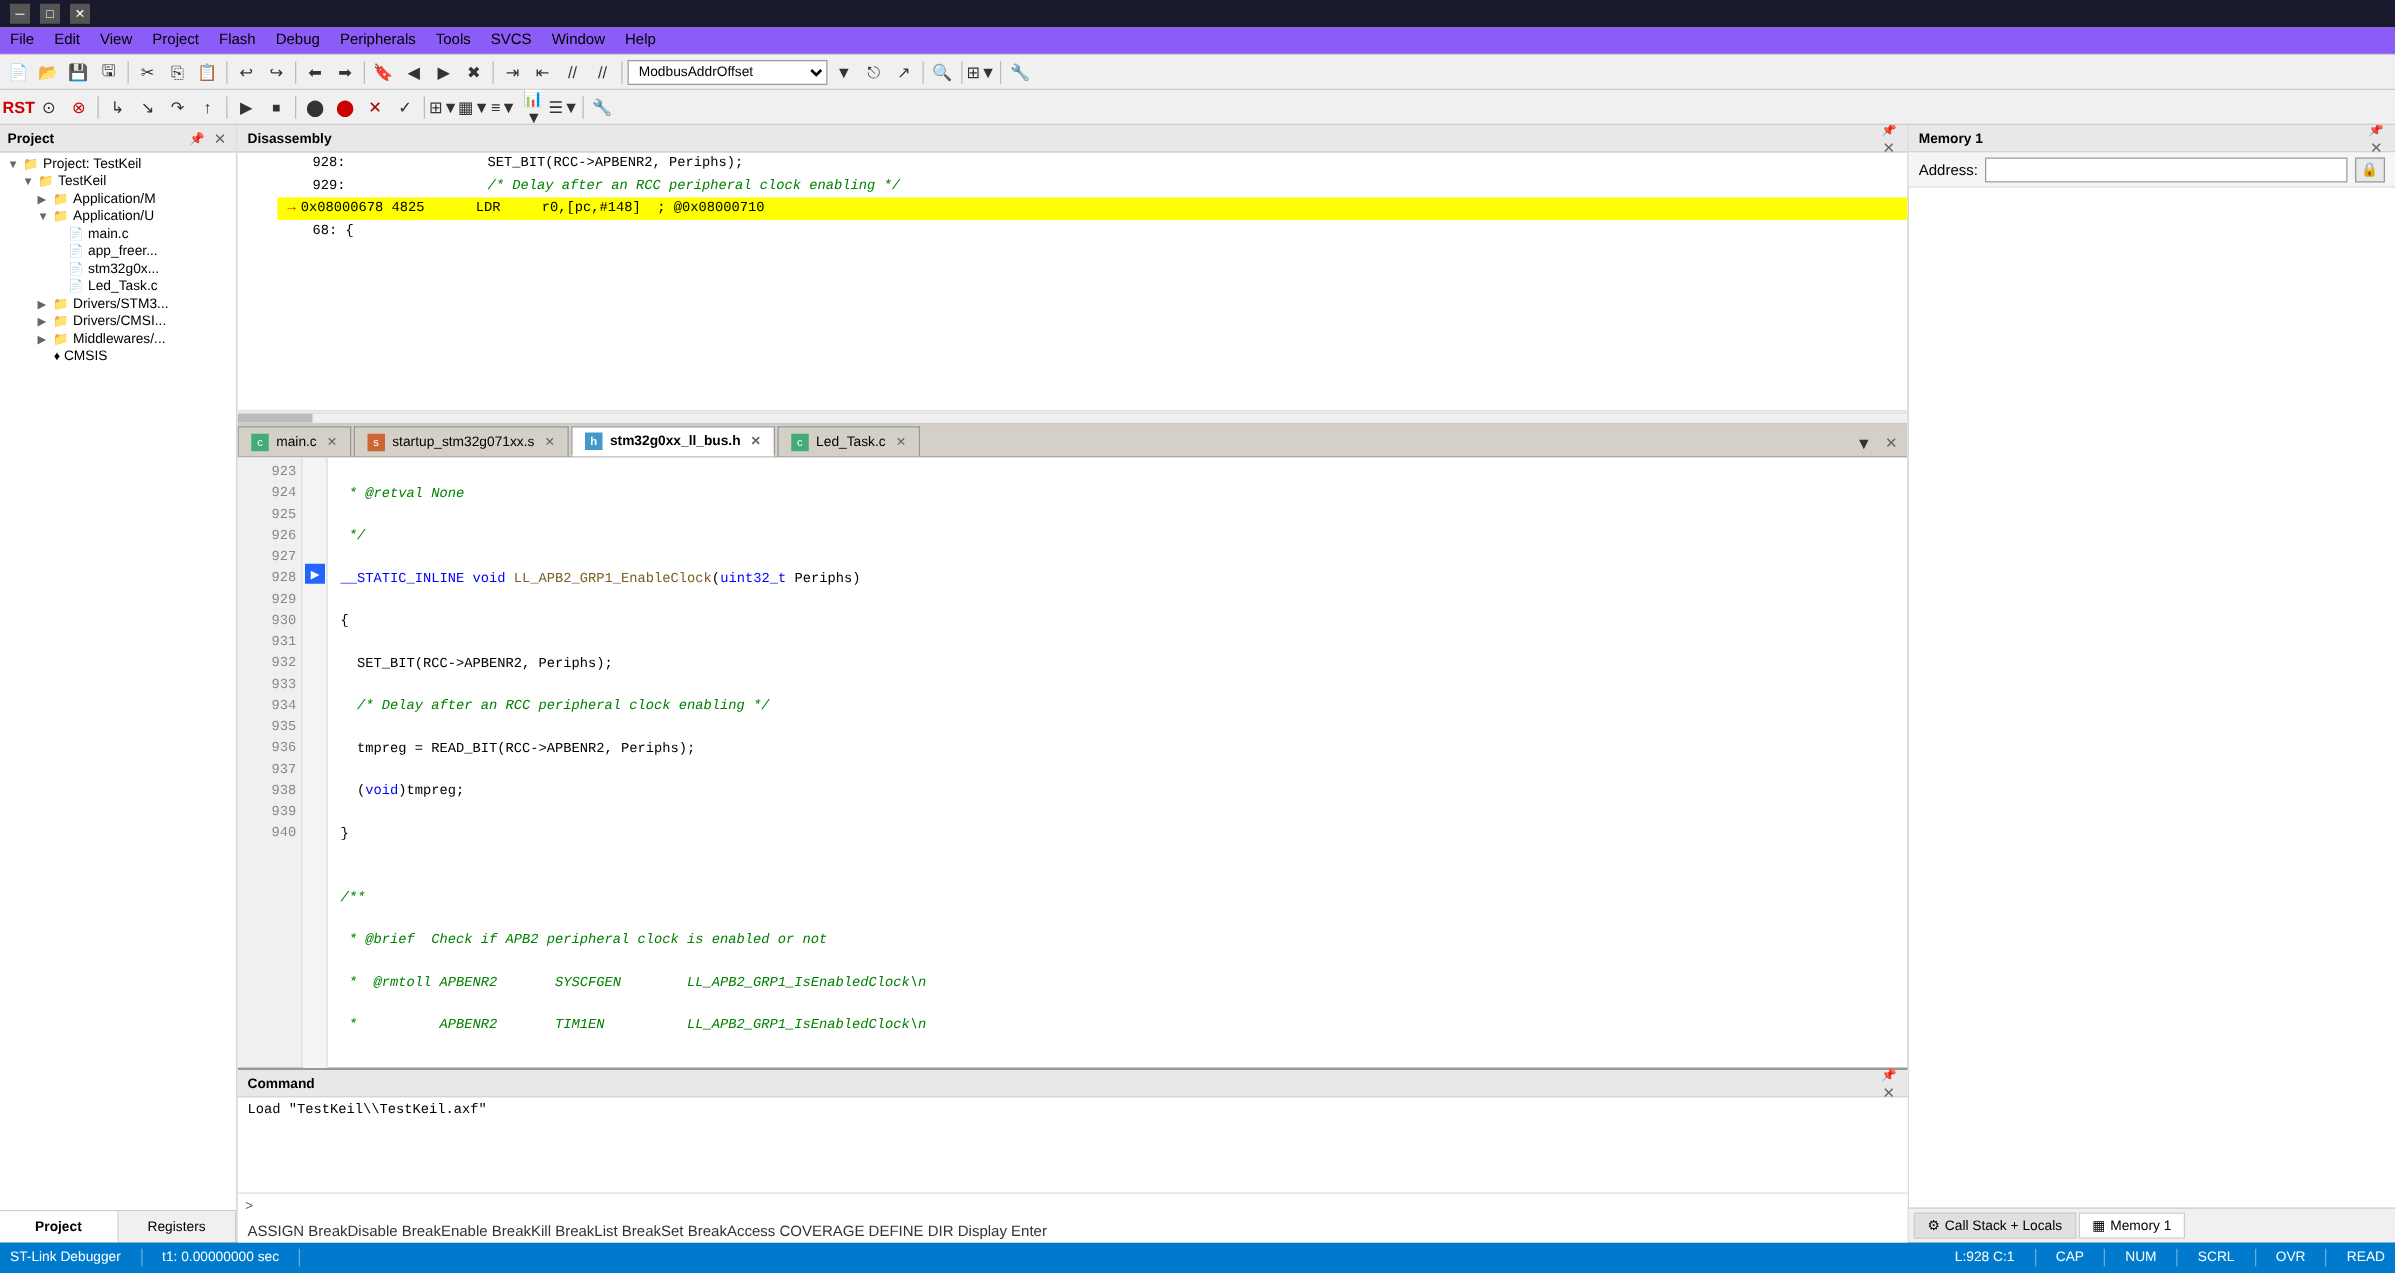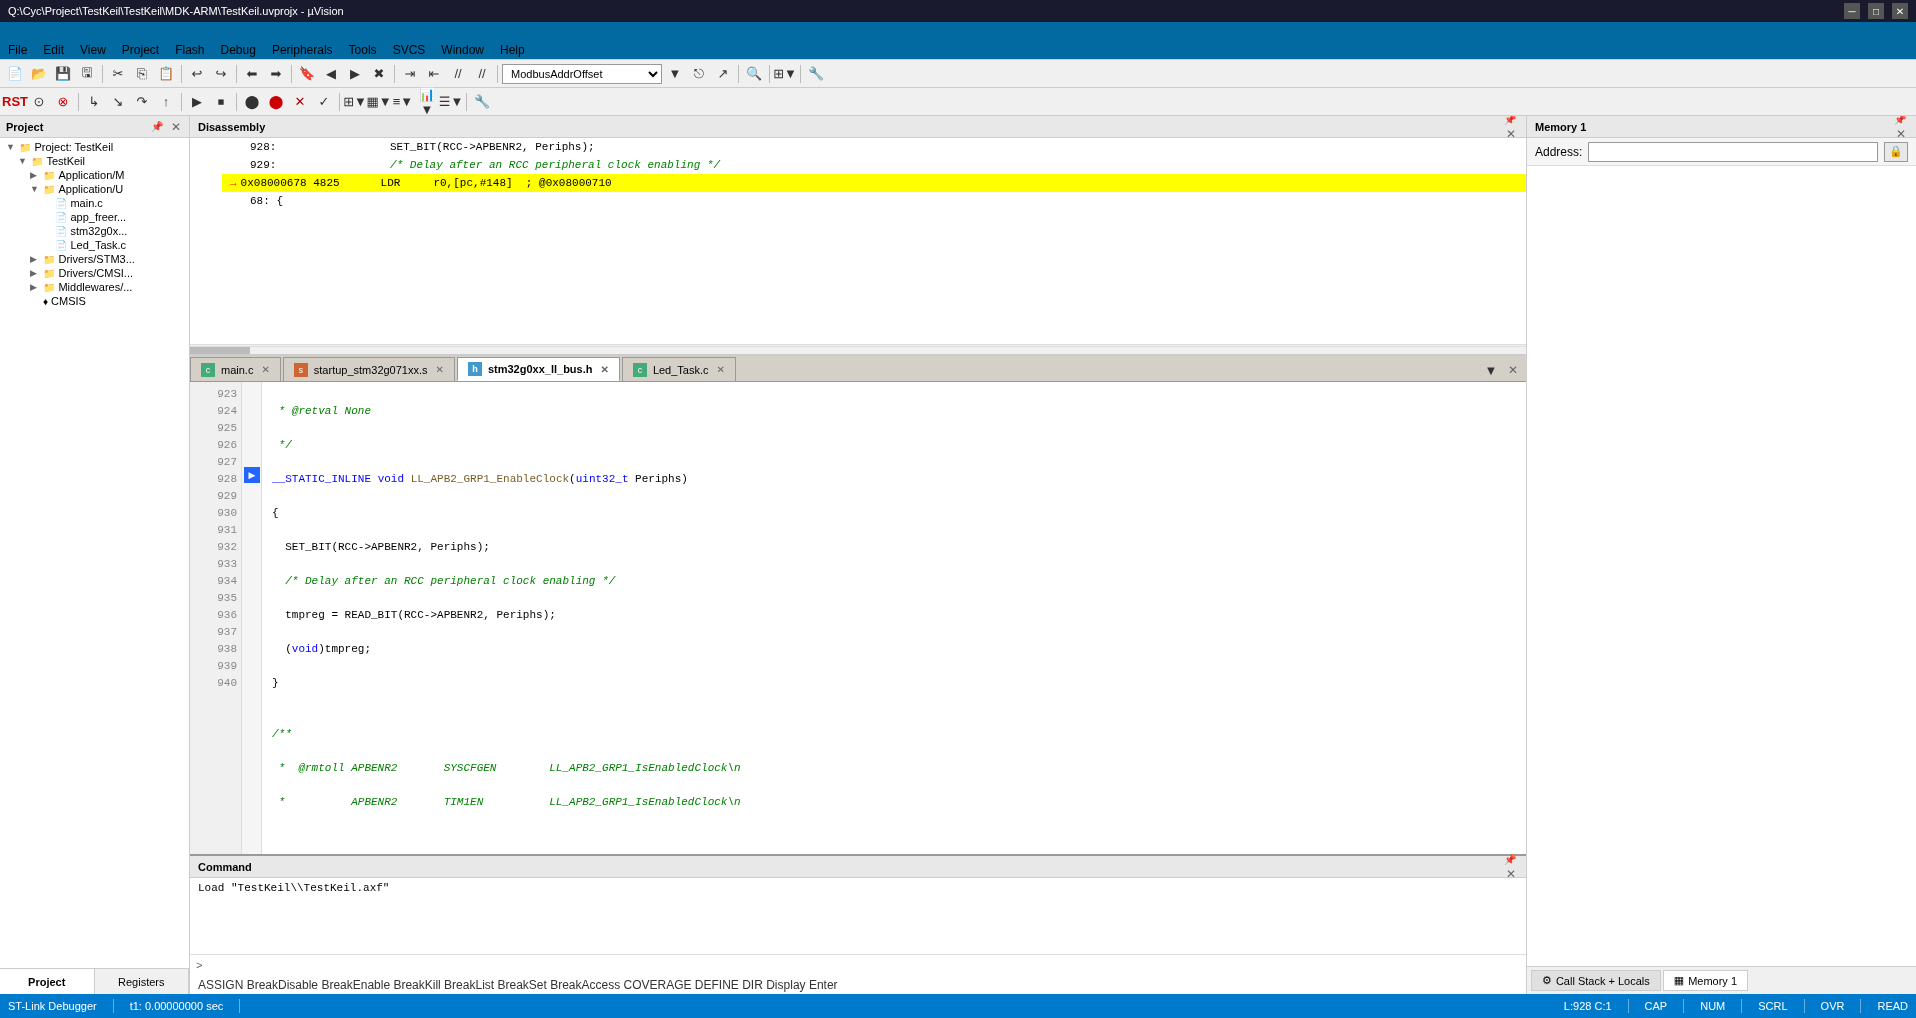--- a/index.html
+++ b/index.html
@@ -5,21 +5,21 @@
     * { box-sizing: border-box; margin: 0; padding: 0; }
     body { font-family: 'Segoe UI', Tahoma, sans-serif; font-size: 12px; background: #f0f0f0; color: #000; width: 1916px; height: 1018px; overflow: hidden; display: flex; flex-direction: column; }
 
     
     #title-bar { background: #1a1a2e; color: #fff; height: 22px; display: flex; align-items: center; padding: 0 8px; font-size: 11px; flex-shrink: 0; }
     #title-bar .title-text { flex: 1; }
     #title-bar .win-controls { display: flex; gap: 8px; }
     #title-bar .win-btn { width: 16px; height: 16px; background: #555; border: none; color: #fff; font-size: 10px; cursor: pointer; display: flex; align-items: center; justify-content: center; }
 
     
-    #menu-bar { background: #0369a1; height: 38px; display: flex; align-items: flex-end; border-bottom: 1px solid #ccc; flex-shrink: 0; }
+    #menu-bar { background: #8b5cf6; height: 22px; display: flex; align-items: flex-start; border-bottom: 1px solid #ccc; flex-shrink: 0; }
     .menu-item { padding: 2px 8px; cursor: pointer; font-size: 12px; }
 
     
     #toolbar { background: #f0f0f0; height: 28px; display: flex; align-items: center; border-bottom: 1px solid #ccc; flex-shrink: 0; padding: 0 4px; gap: 2px; }
     .tb-btn { width: 22px; height: 22px; border: 1px solid transparent; background: transparent; cursor: pointer; display: flex; align-items: center; justify-content: center; font-size: 13px; color: #333; }
     .tb-sep { width: 1px; height: 18px; background: #bbb; margin: 0 2px; }
     .tb-combo { height: 20px; width: 160px; font-size: 11px; border: 1px solid #999; background: #fff; padding: 0 4px; }
 
     
     #toolbar2 { background: #f0f0f0; height: 28px; display: flex; align-items: center; border-bottom: 1px solid #ccc; flex-shrink: 0; padding: 0 4px; gap: 2px; }
@@ -103,21 +103,20 @@
     .panel-pin-btn { width: 14px; height: 14px; background: none; border: none; cursor: pointer; font-size: 10px; color: #666; display: flex; align-items: center; justify-content: center; }
 
     .code-line { display: block; padding-left: 2px; }
 
     .disasm-scrollbar-h { height: 10px; background: #f0f0f0; border-top: 1px solid #ddd; display: flex; align-items: center; }
   </style>
 </head>
 <body>
 
 <div id="title-bar">
-  <span class="title-text">Q:\Cyc\Project\TestKeil\TestKeil\MDK-ARM\TestKeil.uvprojx - µVision</span>
   <div class="win-controls">
     <button class="win-btn">─</button>
     <button class="win-btn">□</button>
     <button class="win-btn">✕</button>
   </div>
 </div>
 
 <div id="menu-bar">
   <div class="menu-item">File</div>
   <div class="menu-item">Edit</div>
@@ -372,20 +371,21 @@
 <span class="code-line"><span class="cm"> */</span></span>
 <span class="code-line"><span class="kw">__STATIC_INLINE</span> <span class="kw">void</span> <span class="fn">LL_APB2_GRP1_EnableClock</span>(<span class="kw">uint32_t</span> Periphs)</span>
 <span class="code-line">{</span>
 <span class="code-line">  SET_BIT(RCC-&gt;APBENR2, Periphs);</span>
 <span class="code-line">  <span class="cm">/* Delay after an RCC peripheral clock enabling */</span></span>
 <span class="code-line">  tmpreg = READ_BIT(RCC-&gt;APBENR2, Periphs);</span>
 <span class="code-line">  (<span class="kw">void</span>)tmpreg;</span>
 <span class="code-line">}</span>
 <span class="code-line"></span>
 <span class="code-line"><span class="cm">/**</span></span>
+<span class="code-line"><span class="cm"> * @brief  Check if APB2 peripheral clock is enabled or not</span></span>
 <span class="code-line"><span class="cm"> *  @rmtoll APBENR2       SYSCFGEN        LL_APB2_GRP1_IsEnabledClock\n</span></span>
 <span class="code-line"><span class="cm"> *          APBENR2       TIM1EN          LL_APB2_GRP1_IsEnabledClock\n</span></span>
 
 
 
         </div>
       </div>
     </div>
 
     <div id="command-panel">

